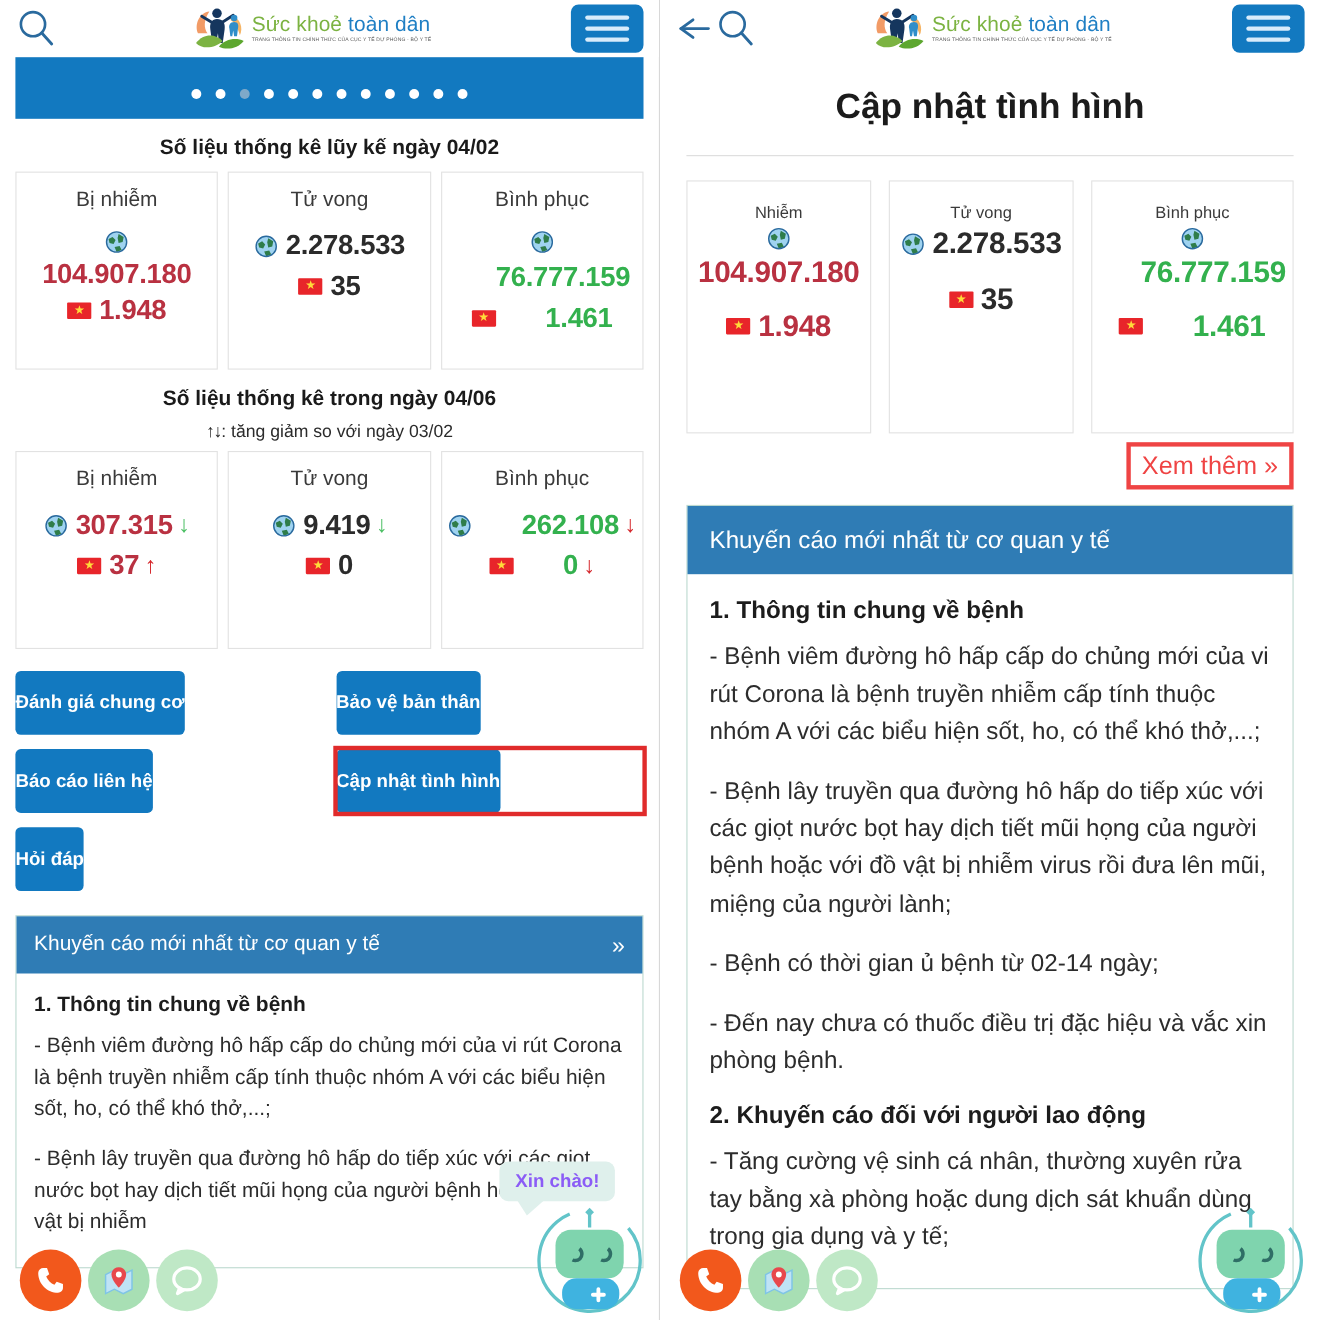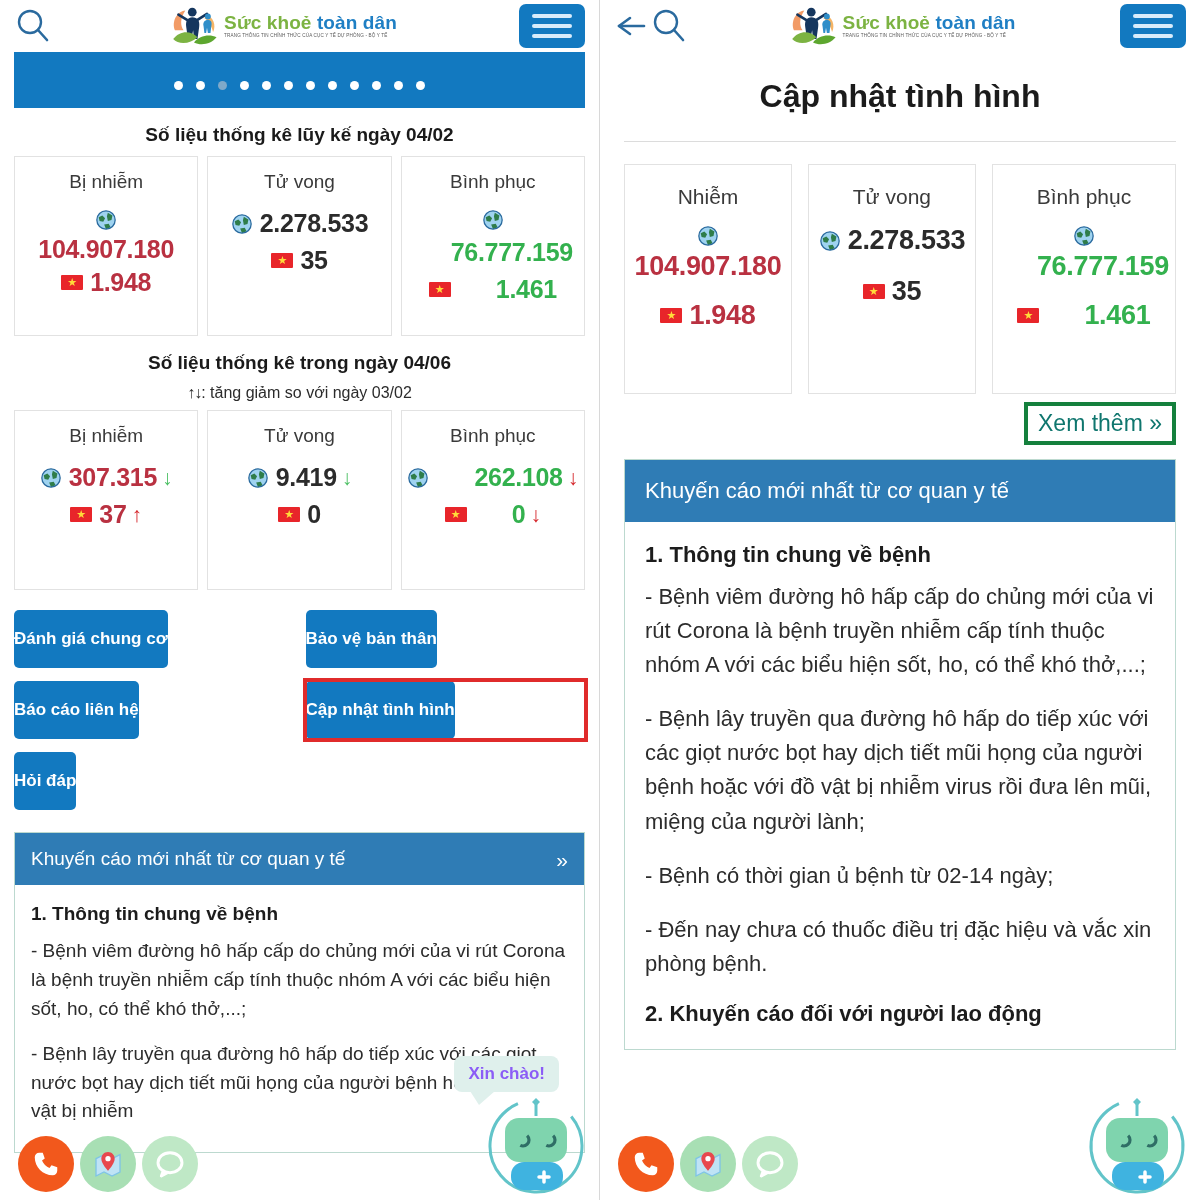--- a/index.html
+++ b/index.html
@@ -18,21 +18,21 @@
     position: relative; height: 52px; width: 100%;
     display: flex; align-items: center; justify-content: space-between;
     padding: 0 14px; background: #ffffff; z-index: 30;
   }
   .appbar-left { display: flex; align-items: center; gap: 2px; }
   .icon-search { width: 38px; height: 38px; display:block; }
   .icon-back { width: 34px; height: 30px; display:block; }
   .logo { display: flex; align-items: center; gap: 4px; margin-left: -6px; }
   .logo-mark { width: 52px; height: 44px; display:block; }
   .logo-text { display: flex; flex-direction: column; line-height: 1; }
-  .logo-title { font-size: 19px; font-weight: 700; letter-spacing: .1px; white-space: nowrap; }
+  .logo-title { font-size: 19px; font-weight: 400; letter-spacing: .1px; white-space: nowrap; }
   .logo-title .g { color: #7cb342; }
   .logo-title .b { color: #1f7fc4; }
   .logo-sub { font-size: 4.6px; color: #5a5a5a; letter-spacing: .15px; white-space: nowrap; margin-top: 2px; }
   .hamburger {
     width: 66px; height: 44px; background: #1279c0; border-radius: 7px;
     display: flex; flex-direction: column; align-items: center; justify-content: center; gap: 6px;
     border: none; cursor: pointer;
   }
   .hamburger i { display: block; width: 40px; height: 4px; background: #d8ecfb; border-radius: 2px; }
 
@@ -112,34 +112,34 @@
   .adv-p { font-size: 19px; color: #2c2c2c; line-height: 1.52; margin-bottom: 16px; }
 
   
   .panel-right .section-title-big {
     text-align: center; font-size: 32px; font-weight: 700; color: #1b1b1b;
     padding: 26px 0 26px;
   }
   .panel-right .divider { height:1px; background:#dcdcdc; margin: 0 24px; }
   .panel-right .stats { padding: 0 24px; gap: 16px; }
   .panel-right .stat-card { min-height: 230px; padding: 20px 6px; }
-  .panel-right .stat-label { font-size: 21px; margin-bottom: 16px; }
+  .panel-right .stat-label { font-size: 15px; margin-bottom: 4px; }
   .panel-right .val { font-size: 27px; }
   .panel-right .advisory { margin: 14px 24px 0; }
   .panel-right .advisory-head { font-size: 22px; padding: 18px 20px; }
   .panel-right .advisory-body { padding: 16px 20px 10px; }
   .panel-right .adv-h { font-size: 22px; }
   .panel-right .adv-p { font-size: 22px; line-height: 1.55; margin-bottom: 20px; }
 
   .seemore-wrap {
     display: flex; justify-content: flex-end; padding: 8px 24px 0;
   }
   .seemore {
-    color: #0f766e; font-size: 23px; padding: 4px 10px;
-    border: 4px solid #15803d; background: #fff; cursor: pointer;
+    color: #ef4444; font-size: 23px; padding: 4px 10px;
+    border: 4px solid #ef4444; background: #fff; cursor: pointer;
     font-family: inherit;
   }
 
   
   .fab-row { position: absolute; bottom: 8px; left: 18px; display: flex; gap: 6px; z-index: 20; }
   .fab { width: 56px; height: 56px; border-radius: 50%; display:flex; align-items:center; justify-content:center; }
   .fab-phone { background: #f2581c; }
   .fab-map { background: #a8dfb4; }
   .fab-chat { background: #bfe8c6; }
   .fab svg { display:block; }
@@ -488,20 +488,21 @@
       <div class="advisory-head plain">
         <span>Khuyến cáo mới nhất từ cơ quan y tế</span>
       </div>
       <div class="advisory-body">
         <div class="adv-h">1. Thông tin chung về bệnh</div>
         <p class="adv-p">- Bệnh viêm đường hô hấp cấp do chủng mới của vi rút Corona là bệnh truyền nhiễm cấp tính thuộc nhóm A với các biểu hiện sốt, ho, có thể khó thở,...;</p>
         <p class="adv-p">- Bệnh lây truyền qua đường hô hấp do tiếp xúc với các giọt nước bọt hay dịch tiết mũi họng của người bệnh hoặc với đồ vật bị nhiễm virus rồi đưa lên mũi, miệng của người lành;</p>
         <p class="adv-p">- Bệnh có thời gian ủ bệnh từ 02-14 ngày;</p>
         <p class="adv-p">- Đến nay chưa có thuốc điều trị đặc hiệu và vắc xin phòng bệnh.</p>
         <div class="adv-h">2. Khuyến cáo đối với người lao động</div>
+        <p class="adv-p">- Tăng cường vệ sinh cá nhân, thường xuyên rửa tay bằng xà phòng hoặc dung dịch sát khuẩn dùng trong gia dụng và y tế;</p>
       </div>
     </div>
 
     <div class="fab-row">
       <div class="fab fab-phone">
         <svg width="30" height="30" viewBox="0 0 24 24">
             <path d="M6.6 3 L9.4 3 L11 7.6 L8.8 9.2 C9.8 11.8 12.2 14.2 14.8 15.2 L16.4 13 L21 14.6 L21 17.4 C21 19.4 19.4 21 17.4 21 C9.5 21 3 14.5 3 6.6 C3 4.6 4.6 3 6.6 3 Z" fill="#fff"></path>
           </svg>
       </div>
       <div class="fab fab-map">

